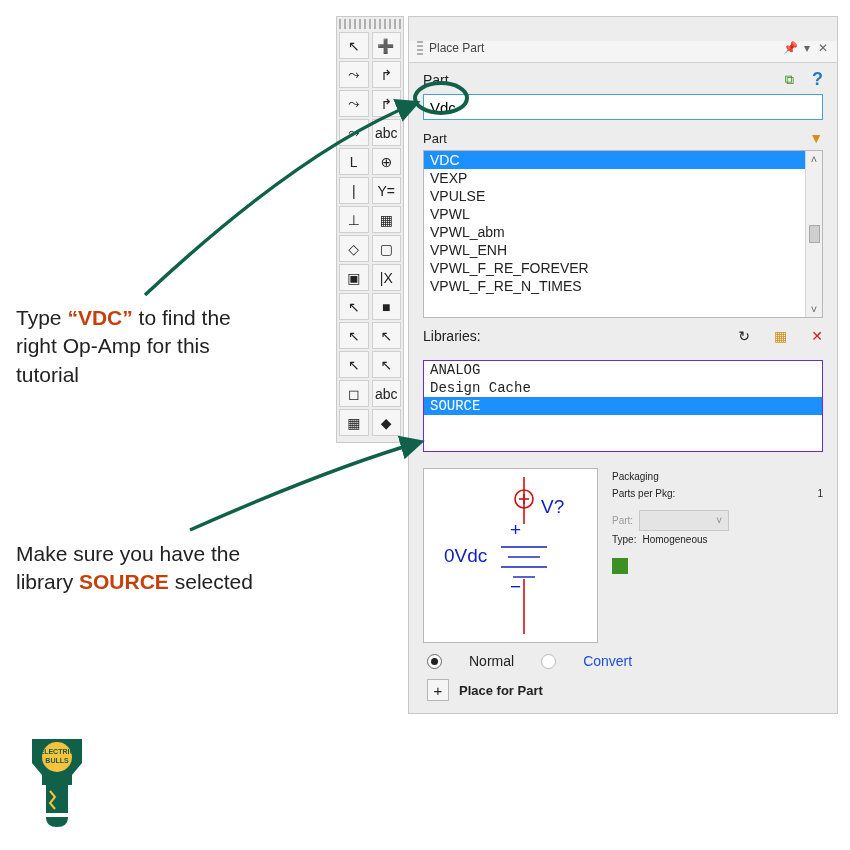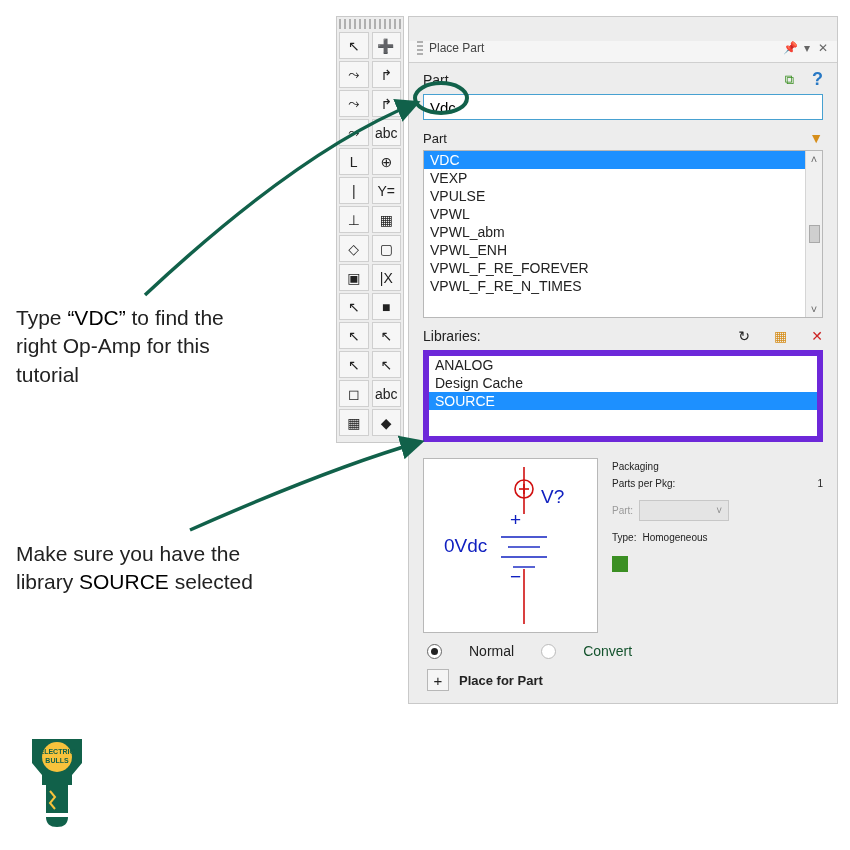--- a/index.html
+++ b/index.html
@@ -14,21 +14,21 @@
     overflow: hidden;
   }
 
   
   .ann {
     position: absolute;
     font-size: 21px;
     color: #222;
     line-height: 1.35;
   }
-  .ann .hl { color: #000000; font-weight: 400; }
+  .ann .hl { color: #c2410c; font-weight: 700; }
 
   
   .overlay {
     position: absolute;
     left: 0; top: 0;
     width: 850px; height: 850px;
     pointer-events: none;
   }
 
   
@@ -174,24 +174,25 @@
 
   .lib-head {
     display: flex; justify-content: space-between; align-items:center;
     margin-top: 10px;
   }
   .lib-head .lbl { font-size: 14px; }
   .lib-head .icons { display:flex; gap:24px; font-size:14px; }
   .lib-head .icons .remove { color:#C22; }
 
   .liblist {
-    margin-top: 6px;
+    margin-top: 16px;
     background: #fff;
-    border: 6px solid #6d28d9;
+    border: 1px solid #6d28d9;
     height: 92px;
+    font-family: Liberation Mono, monospace;
   }
   .liblist .item {
     padding: 1px 6px;
     font-size: 14px;
   }
   .liblist .item.sel {
     background: #1D90FF; color:#fff;
   }
 
   .preview-row {
@@ -230,21 +231,21 @@
     padding-left: 4px;
   }
   .radio {
     width:15px;height:15px;border:1.5px solid #666;border-radius:50%;
     display:inline-flex;align-items:center;justify-content:center;
     background:#fff;
   }
   .radio.on::after{content:"";width:7px;height:7px;border-radius:50%;background:#222;}
   .radio.off{border-color:#BBB;}
   .radio-lbl{font-size:14px;}
-  .radio-lbl.mute{color:#14532d;}
+  .radio-lbl.mute{color:#1d4ed8;}
 
   .search-part {
     display:flex; align-items:center; gap:10px;
     margin-top:10px; padding-left:4px;
   }
   .plusbtn {
     width:22px;height:22px;background:#F5F5F5;border:1px solid #B7B7B7;
     display:flex;align-items:center;justify-content:center;font-size:15px;
   }
 
@@ -403,21 +404,21 @@
       <div class="pkg">
         <div>Packaging</div>
         <div class="row">
           <span>Parts per Pkg:</span>
           <span style="margin-left:auto">1</span>
         </div>
         <div class="row" style="margin-top:8px">
           <span class="mutelbl">Part:</span>
           <span class="dd">˅</span>
         </div>
-        <div class="row" style="margin-top:8px">
+        <div class="row" style="">
           <span>Type:</span>
           <span>Homogeneous</span>
         </div>
         <span class="chip"></span>
       </div>
     </div>
 
     <div class="radio-row">
       <span class="radio on"></span>
       <span class="radio-lbl">Normal</span>

